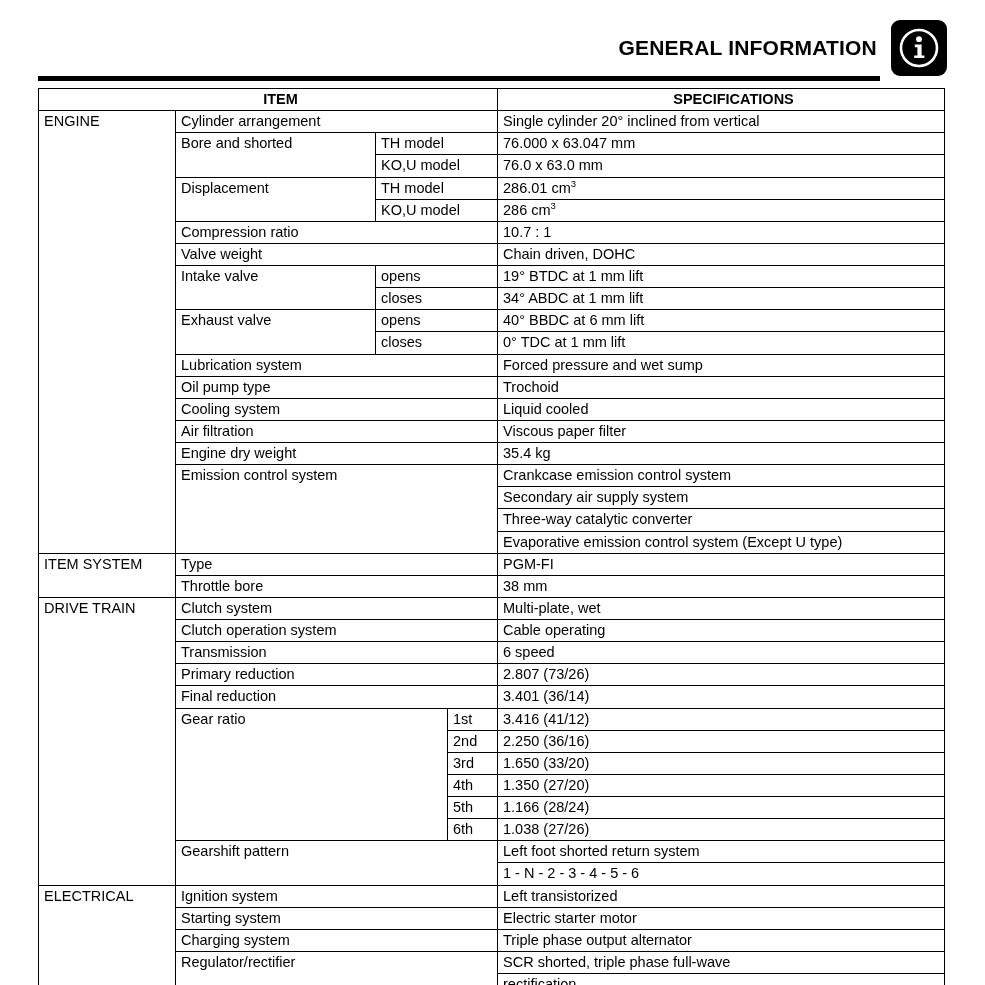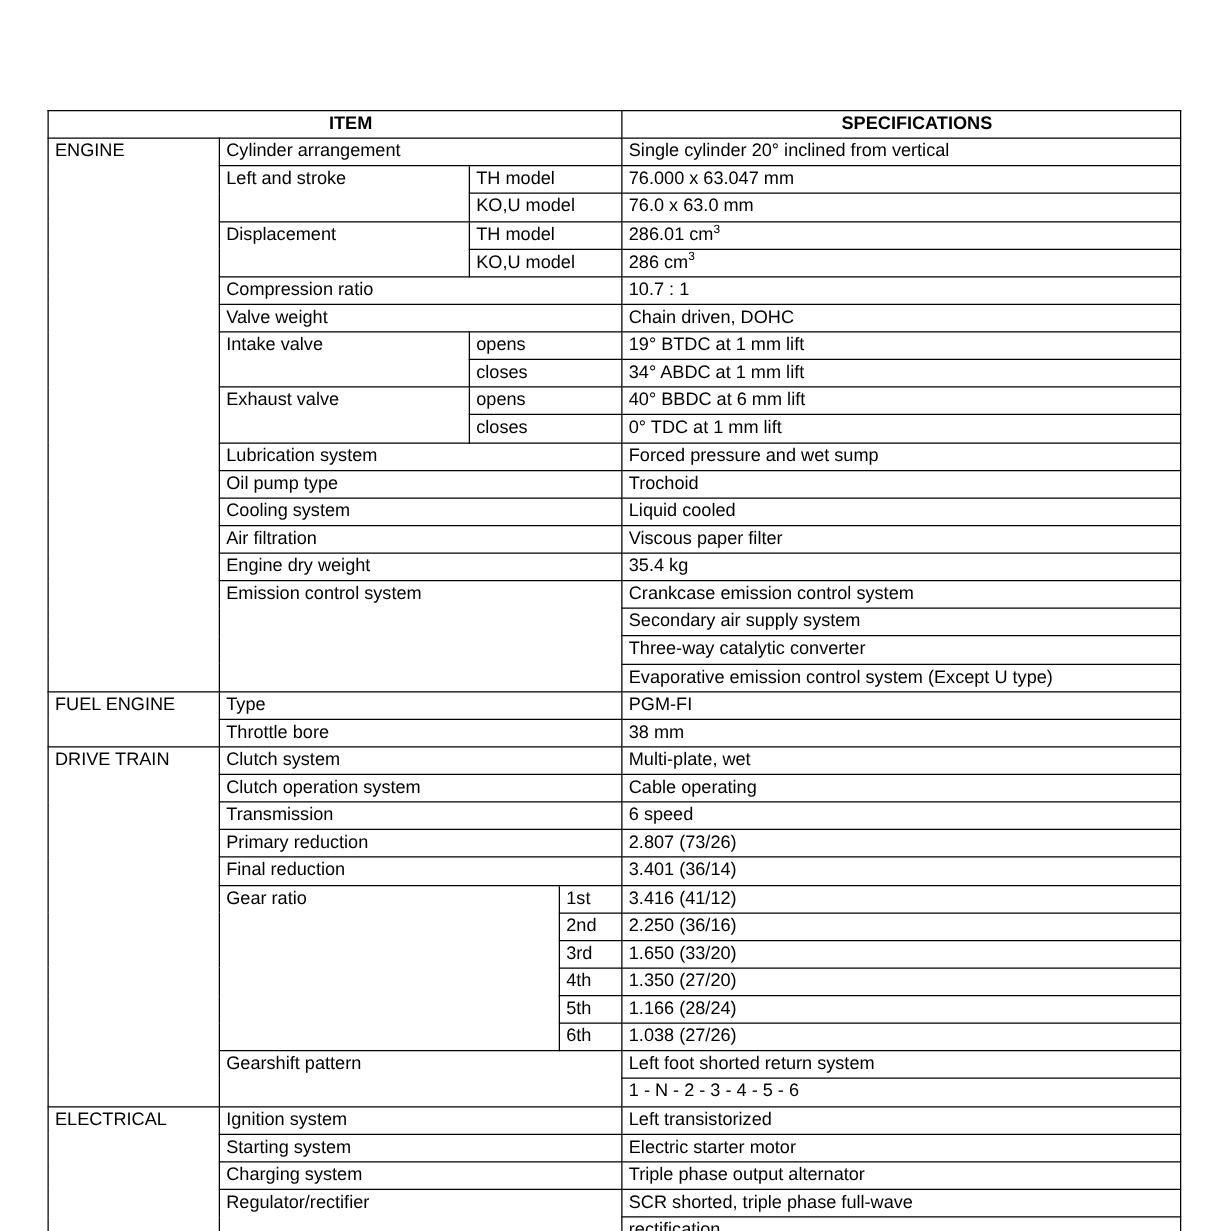--- a/index.html
+++ b/index.html
@@ -99,20 +99,33 @@
   col.c-spec  { width: 447px; }
 
   td.group-cell { vertical-align: top; }
   .sup { font-size: 9.5px; vertical-align: super; line-height: 0; }
 </style>
 </head>
 <body>
 
 <div class="page">
 
+  <div class="page-header">
+    <div class="header-row">
+      <div class="page-title">GENERAL INFORMATION</div>
+      <div class="info-badge">
+        <svg width="44" height="44" viewBox="0 0 44 44" aria-hidden="true">
+          <circle cx="22" cy="22" r="18" fill="none" stroke="#ffffff" stroke-width="2.6"></circle>
+          <circle cx="22" cy="13.2" r="2.9" fill="#ffffff"></circle>
+          <path d="M17.8 18.6 L24.6 18.6 L24.6 29.4 L27.4 29.4 L27.4 32 L17.2 32 L17.2 29.4 L20.4 29.4 L20.4 21.2 L17.8 21.2 Z" fill="#ffffff"></path>
+        </svg>
+      </div>
+    </div>
+    <div class="header-rule"></div>
+  </div>
 
   <table class="spec-table">
     <colgroup>
       <col class="c-group">
         <col class="c-item">
         <col class="c-sub">
         <col class="c-sub2">
         <col class="c-spec">
     </colgroup>
     <thead>
@@ -122,21 +135,21 @@
       </tr>
     </thead>
     <tbody>
 
       <tr>
         <td class="group-cell" rowspan="20">ENGINE</td>
         <td colspan="3">Cylinder arrangement</td>
         <td>Single cylinder 20° inclined from vertical</td>
       </tr>
       <tr>
-        <td rowspan="2">Left and stroke</td>
+        <td rowspan="2">Bore and shorted</td>
         <td colspan="2">TH model</td>
         <td>76.000 x 63.047 mm</td>
       </tr>
       <tr>
         <td colspan="2">KO,U model</td>
         <td>76.0 x 63.0 mm</td>
       </tr>
       <tr>
         <td rowspan="2">Displacement</td>
         <td colspan="2">TH model</td>
@@ -200,21 +213,21 @@
         <td>Secondary air supply system</td>
       </tr>
       <tr>
         <td>Three-way catalytic converter</td>
       </tr>
       <tr>
         <td>Evaporative emission control system (Except U type)</td>
       </tr>
 
       <tr>
-        <td class="group-cell" rowspan="2">FUEL ENGINE</td>
+        <td class="group-cell" rowspan="2">ITEM SYSTEM</td>
         <td colspan="3">Type</td>
         <td>PGM-FI</td>
       </tr>
       <tr>
         <td colspan="3">Throttle bore</td>
         <td>38 mm</td>
       </tr>
 
       <tr>
         <td class="group-cell" rowspan="13">DRIVE TRAIN</td>

